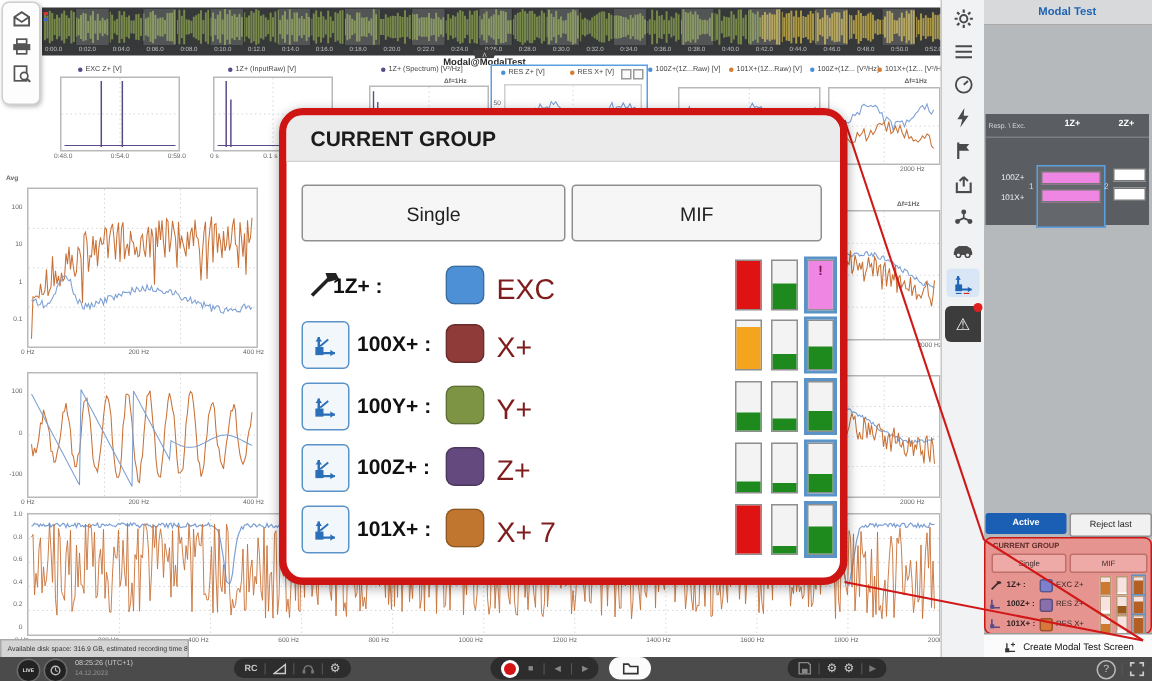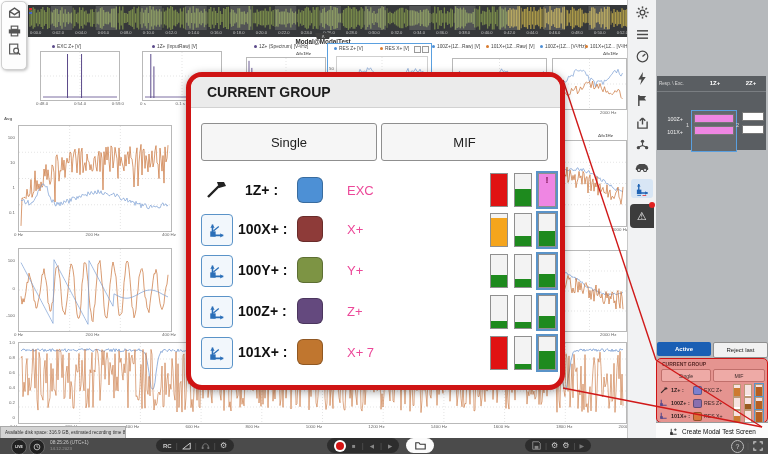--- a/index.html
+++ b/index.html
@@ -19,21 +19,21 @@
   
   #tl-panel{background:#fdfdfd;border:1px solid #cfcfcf;border-radius:5px;box-shadow:1px 1px 3px rgba(0,0,0,.25);
             display:flex;flex-direction:column;align-items:center;gap:6px;padding-top:5px;}
   
   #callout{background:#fff;border:5px solid #cf1414;border-radius:16px;box-shadow:0 2px 8px rgba(0,0,0,.35);z-index:30;}
   #callout-header{background:#ebebeb;border-bottom:1px solid #d2d2d2;border-radius:10px 10px 0 0;
                   font-weight:bold;font-size:14px;color:#1c1c1c;line-height:30px;padding-left:16px;}
   .co-btn{background:#f6f6f6;border:1px solid #8f8f8f;border-radius:3px;font-size:13px;color:#222;
           display:flex;align-items:center;justify-content:center;}
   .co-row-id{font-weight:bold;font-size:14px;color:#111;white-space:nowrap;}
-  .co-label{font-size:13px;color:#ec4899;margin-left:16px;}
+  .co-label{font-size:19px;color:#7f1d1d;}
   .swatch{border-radius:6px;border:1px solid rgba(0,0,0,.25);}
   .axes-btn{background:#f2f7fc;border:1px solid #5a93c8;border-radius:4px;display:flex;align-items:center;justify-content:center;}
   .meters-lg{display:flex;gap:6px;}
   .meters-lg .meter{width:16px;height:32px;background:#f3f3f3;border:1px solid #8f8f8f;position:relative;}
   .meters-lg .meter.sel{outline:2px solid #5a93c8;}
   .meter .fill{position:absolute;bottom:0;left:0;right:0;}
   .meter .alert{position:absolute;top:1px;left:0;right:0;text-align:center;font-size:9px;font-weight:bold;color:#7a1050;}
   .meters-sm{display:flex;gap:3px;}
   .meters-sm .meter{width:6px;height:11px;background:#f6e3e1;border:1px solid #b97;position:relative;}
   .meters-sm .meter.sel{outline:1px solid #5a93c8;}
@@ -869,21 +869,21 @@
   <div id="callout" class="abs" style="left:186px;top:72px;width:369px;height:308px;">
     <div id="callout-header">CURRENT GROUP</div>
     <div class="co-btn abs" style="left:10px;top:46px;width:174px;height:36px;">Single</div>
     <div class="co-btn abs" style="left:190px;top:46px;width:165px;height:36px;">MIF</div>
 
     <div class="abs" style="left:0;top:95px;width:100%;height:36px;">
       <svg class="abs" style="left:14px;top:6px;" width="22" height="22" viewBox="0 0 22 22">
           <line x1="3" y1="19" x2="14" y2="8" stroke="#222" stroke-width="2.4"></line>
           <path d="M12 4 L19 4 L21 8 L14 10 Z" fill="#222"></path>
         </svg>
-      <span class="co-row-id abs" style="left:54px;top:10px;"><span>1Z+</span> <span>:</span></span>
+      <span class="co-row-id abs" style="left:31px;top:10px;"><span>1Z+</span> <span>:</span></span>
       <div class="swatch abs" style="left: 106px; top: 5px; width: 24px; height: 24px; background: rgb(77, 144, 213);"></div>
       <span class="co-label abs" style="left:140px;top:11px;">EXC</span>
       <div class="meters-lg abs" style="left:299px;top:1px;">
           <div class="meter">
             <div class="fill" style="height: 100%; background: rgb(224, 19, 19);"></div>
           </div>
           <div class="meter">
             <div class="fill" style="height: 52%; background: rgb(30, 138, 30);"></div>
           </div>
           <div class="meter sel">
@@ -1071,20 +1071,21 @@
           <rect x="10" y="19" width="5" height="1.6" fill="#e02020"></rect>
         </svg>
     </div>
     <div class="rt-tab">
       <span>⚠</span>
       <span class="badge"></span>
     </div>
   </div>
 
   <div id="rpanel" class="abs" style="left:655px;top:0;width:113px;height:438px;">
+    <div id="rpanel-header" class="abs" style="left:0;top:0;width:113px;height:16px;">Modal Test</div>
 
     <div id="matrix" class="abs" style="left:2px;top:76px;width:109px;height:74px;">
       <div class="mx-corner abs" style="left:2px;top:5px;">Resp. \ Exc.</div>
       <div class="mx-h abs" style="left:38px;top:4px;width:40px;">1Z+</div>
       <div class="mx-h abs" style="left:80px;top:4px;width:28px;">2Z+</div>
       <div style="position:absolute;left:0;top:15px;width:109px;height:1px;background:#7a7e82;"></div>
       <div class="mx-row-label abs" style="left:2px;top:40px;width:24px;">100Z+</div>
       <div class="mx-row-label abs" style="left:2px;top:53px;width:24px;">101X+</div>
       <span class="mx-cell-num abs" style="left:29px;top:46px;">1</span>
       <div class="abs" style="left:34px;top:34px;width:40px;height:34px;border:1.5px solid #5aa0e0;background:#64686c;padding:3px 2px;">

